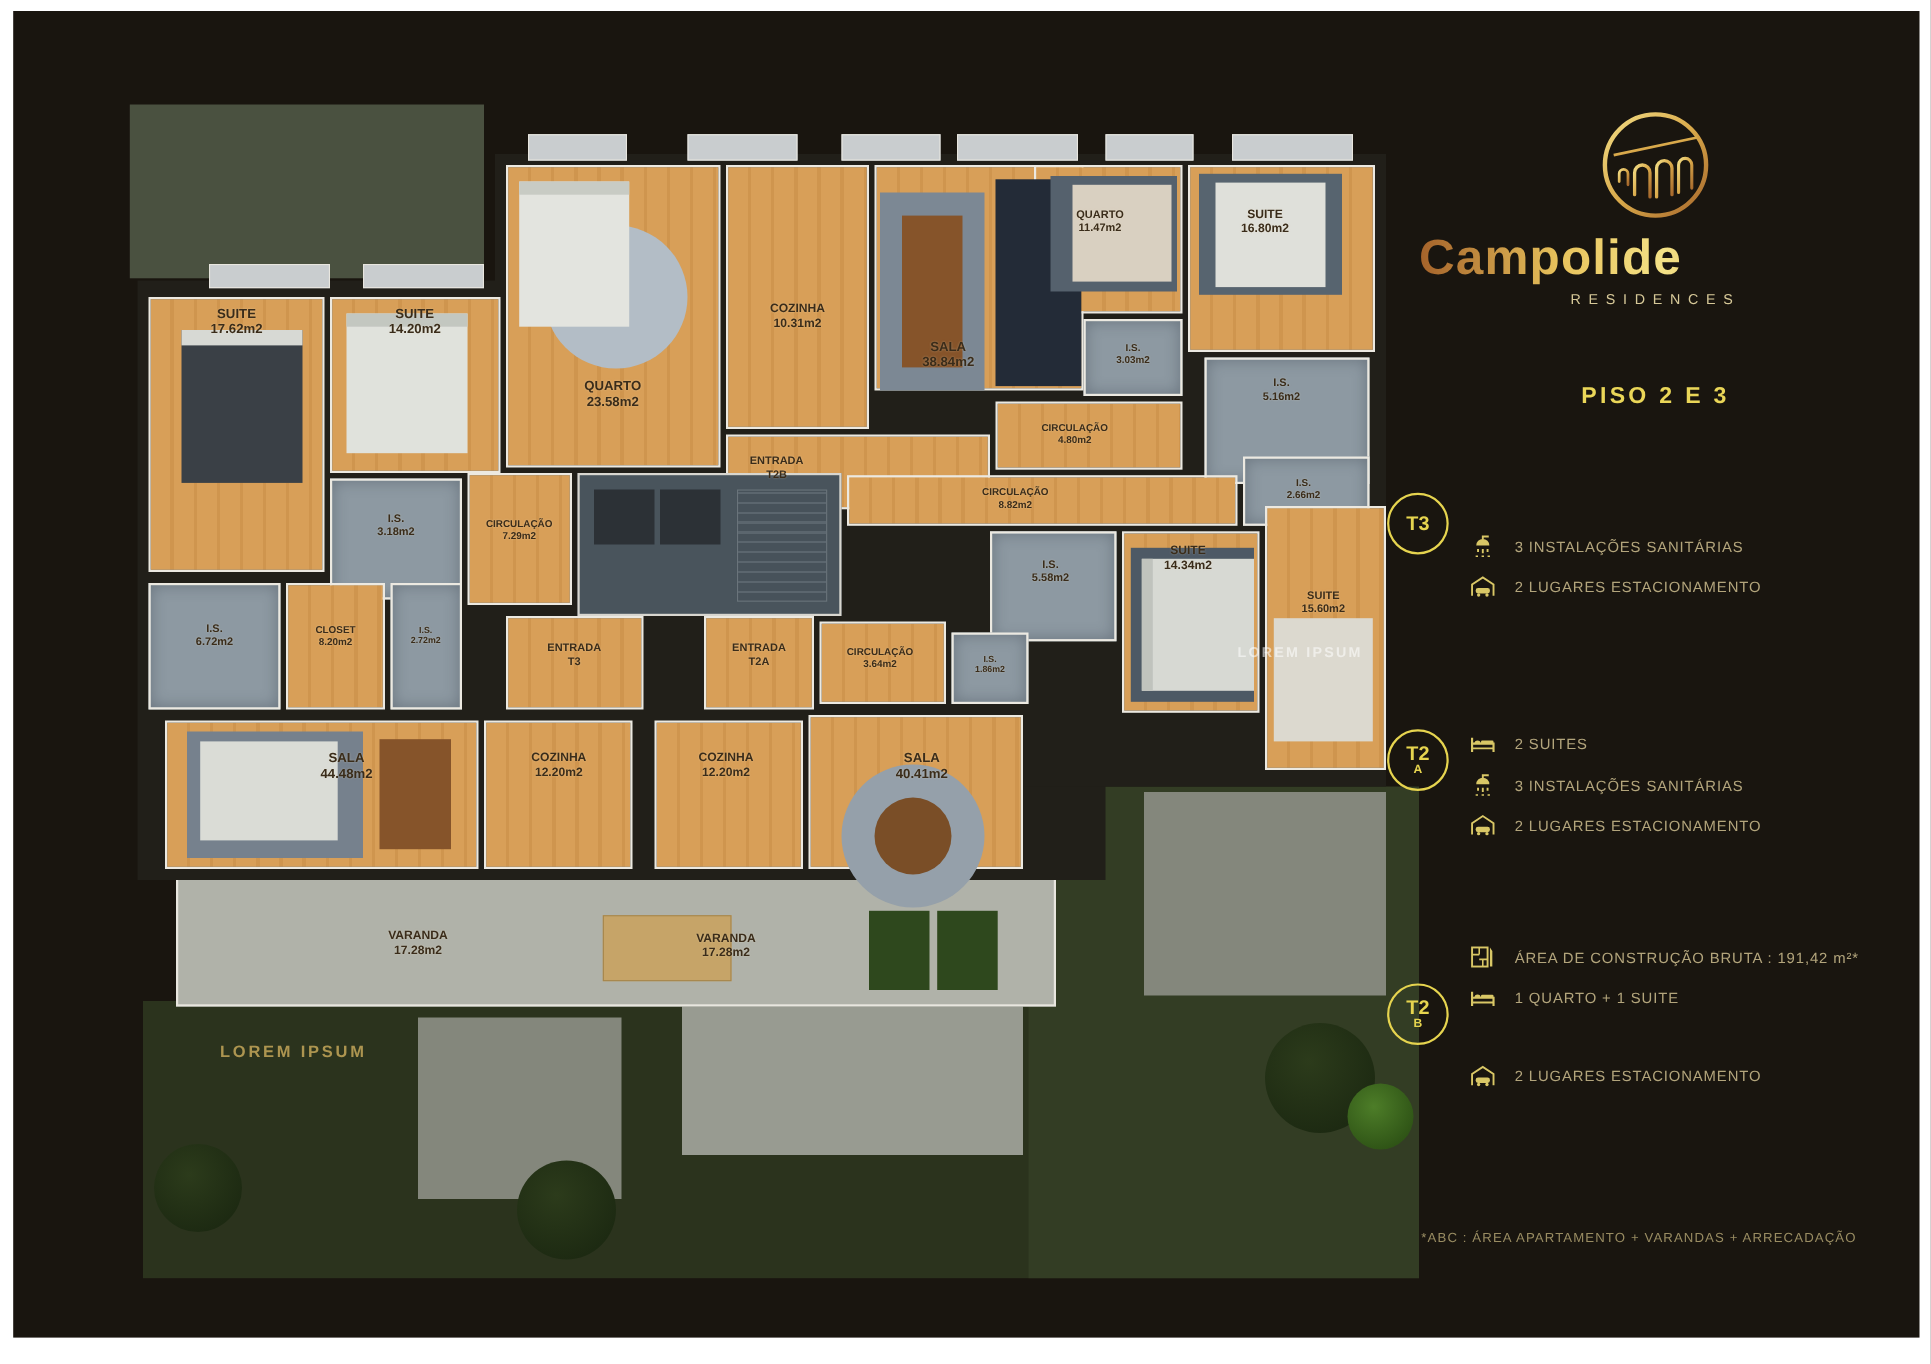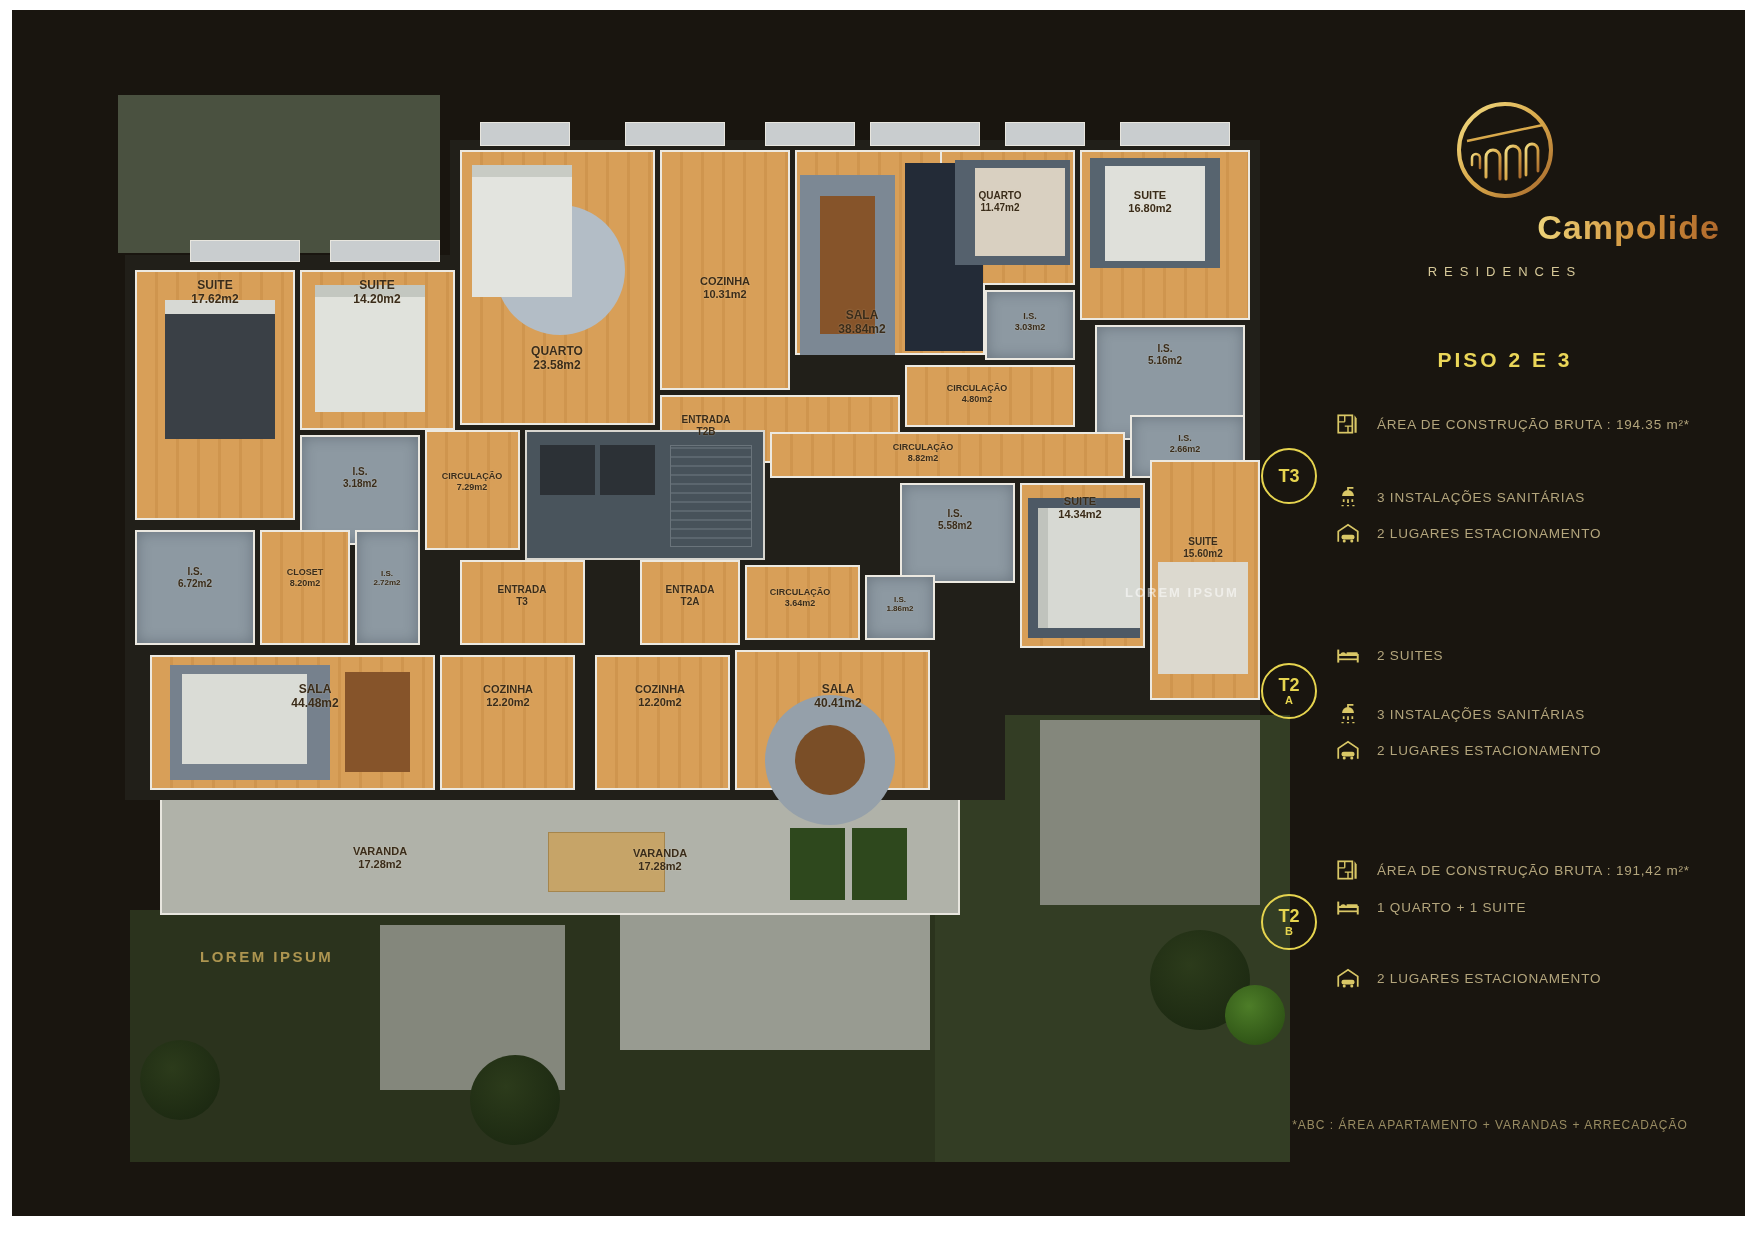--- a/index.html
+++ b/index.html
@@ -24,21 +24,21 @@
   .round{border-radius:50%;}
   .ledge{background:#c9cdcf;border:1px solid #e8e6df;box-sizing:border-box;}
   .core{background:#49545c;border:2px solid #d8d6cf;box-sizing:border-box;}
   .elev{background:#2c3136;}
   .stairs{background:repeating-linear-gradient(0deg,#47525a 0 7px,#5b666e 7px 9px);border:1px solid #6a747b;}
   .tree{border-radius:50%;background:radial-gradient(circle at 40% 35%,#2c3b1b,#1d2a12 75%);}
   .bush{border-radius:50%;background:radial-gradient(circle at 40% 35%,#4d7d28,#2f5416 75%);}
   .caption-gold{color:#ad9550;font-size:15px;letter-spacing:2.5px;font-weight:bold;z-index:40;}
   .watermark{color:rgba(255,255,255,.55);font-size:13px;letter-spacing:2px;font-weight:bold;z-index:40;}
   
-  .wordmark{width:430px;text-align:right;font-size:34px;font-weight:bold;letter-spacing:1px;
+  .wordmark{width:430px;text-align:left;font-size:45px;font-weight:bold;letter-spacing:1px;
     background:linear-gradient(90deg,#a4622a 0%,#e8c35c 30%,#f4e287 52%,#cf8f3a 82%,#b0692c 100%);
     -webkit-background-clip:text;background-clip:text;color:transparent;}
   .brand-sub{width:430px;text-align:center;font-size:13px;letter-spacing:7px;color:#d6c898;}
   .heading{width:430px;text-align:center;font-size:21px;font-weight:bold;letter-spacing:3px;color:#ead658;}
   .spec-row{position:absolute;left:1335px;width:410px;height:30px;display:flex;align-items:center;gap:16px;}
   .spec-icon{width:26px;height:26px;flex:0 0 26px;color:#d9c766;}
   .spec-text{font-size:13.5px;letter-spacing:.8px;color:#b3a57c;white-space:nowrap;}
   .badge{position:absolute;width:56px;height:56px;border-radius:50%;border:2.5px solid #e6d44f;
     box-sizing:border-box;display:flex;flex-direction:column;align-items:center;justify-content:center;
     color:#e6d44f;font-weight:bold;}
@@ -312,44 +312,38 @@
       <path d="M76 80 V55 a6 6 0 0 1 12 0 V76" fill="none" stroke="url(#goldg)" stroke-width="2.8" stroke-linecap="round"></path>
     </svg>
   </div>
   <div class="abs wordmark" style="left:1290px;top:208px">Campolide</div>
   <div class="abs brand-sub" style="left:1290px;top:264px">RESIDENCES</div>
   <div class="abs heading" style="left:1290px;top:348px">PISO 2 E 3</div>
 
   <div class="badge" style="left:1261px;top:448px">
     <span class="l1">T3</span>
   </div>
-  <div class="spec-row" style="top:409px">
-    <svg class="spec-icon">
-        <use href="#icon-plan"></use>
-      </svg>
-    <span class="spec-text">ÁREA DE CONSTRUÇÃO BRUTA :  194.35 m²*</span>
-  </div>
   <div class="spec-row" style="top:482px">
     <svg class="spec-icon">
         <use href="#icon-shower"></use>
       </svg>
     <span class="spec-text">3 INSTALAÇÕES SANITÁRIAS</span>
   </div>
   <div class="spec-row" style="top:518px">
     <svg class="spec-icon">
         <use href="#icon-car"></use>
       </svg>
     <span class="spec-text">2 LUGARES ESTACIONAMENTO</span>
   </div>
 
   <div class="badge" style="left:1261px;top:663px">
     <span class="l1">T2</span>
     <span class="l2">A</span>
   </div>
-  <div class="spec-row" style="top:640px">
+  <div class="spec-row" style="top:661px">
     <svg class="spec-icon">
         <use href="#icon-bed"></use>
       </svg>
     <span class="spec-text">2 SUITES</span>
   </div>
   <div class="spec-row" style="top:699px">
     <svg class="spec-icon">
         <use href="#icon-shower"></use>
       </svg>
     <span class="spec-text">3 INSTALAÇÕES SANITÁRIAS</span>

